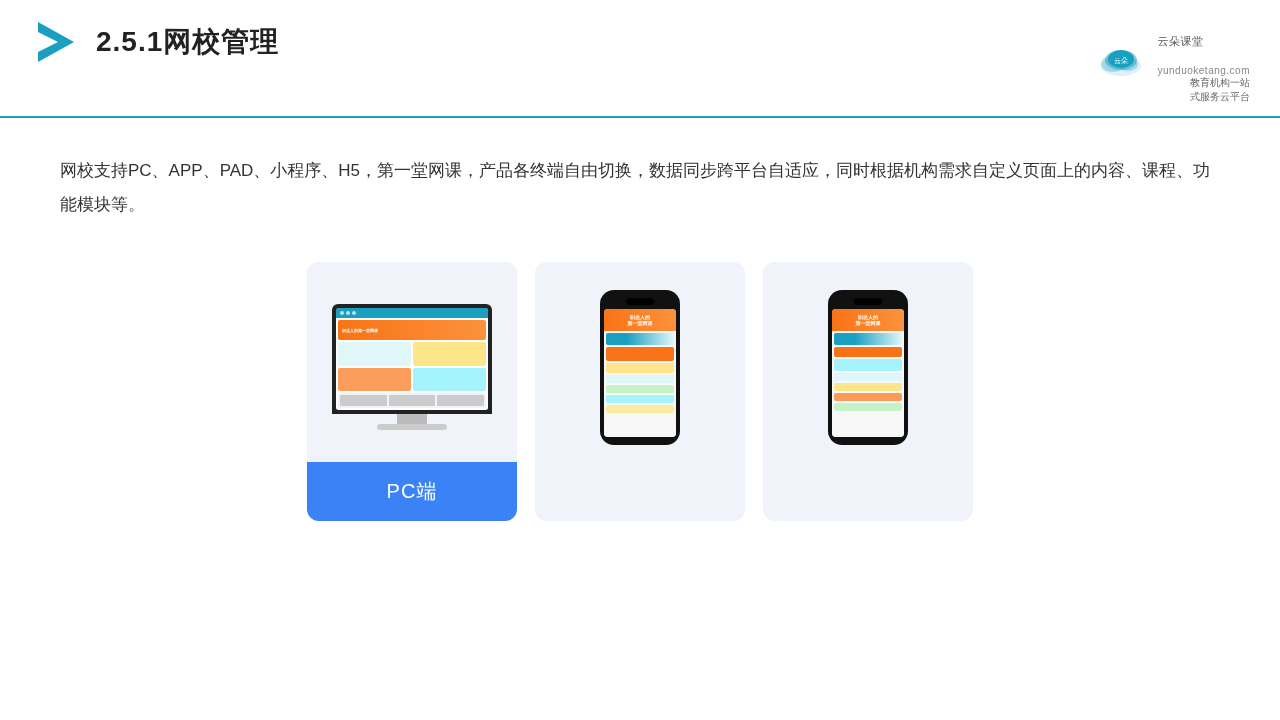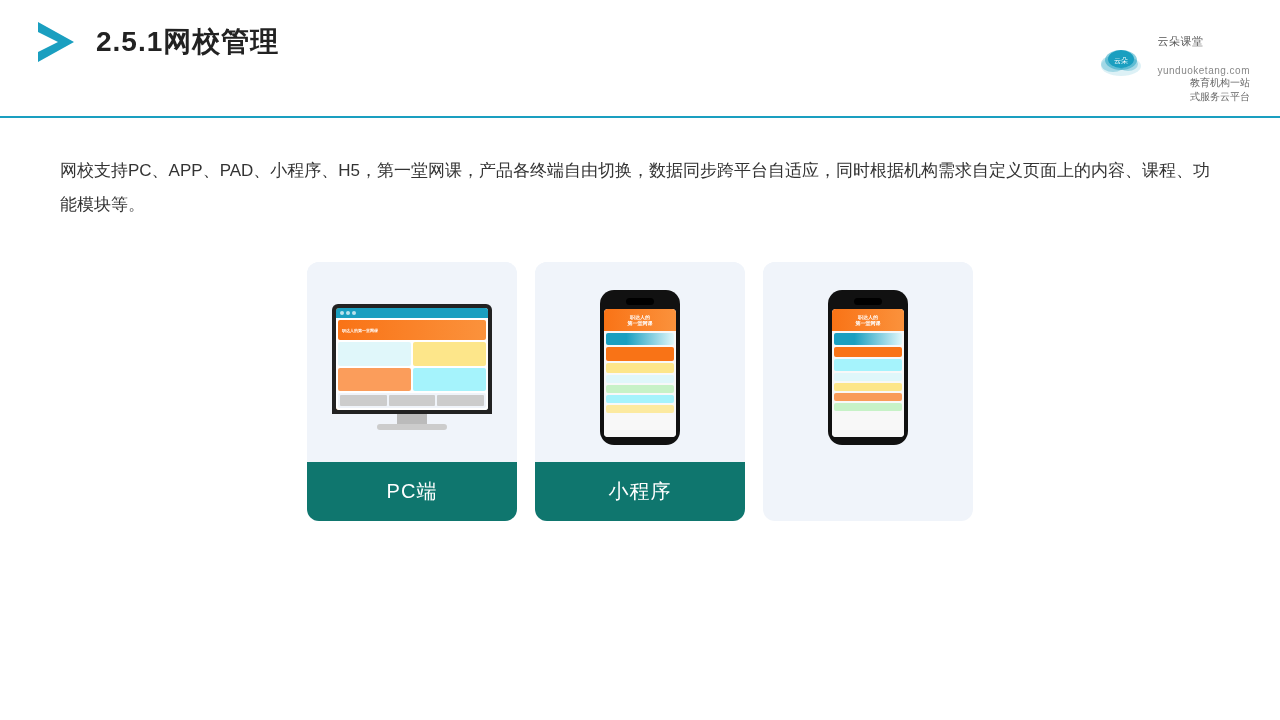--- a/index.html
+++ b/index.html
@@ -272,21 +272,21 @@
       width: 12px;
       height: 12px;
       border-radius: 50%;
       background: #444;
       margin-top: 4px;
     }
 
     
     .card-label {
       width: 100%;
-      background: #0f766e;
+      background: #3b82f6;
       color: white;
       text-align: center;
       font-size: 20px;
       font-weight: 500;
       padding: 16px 0;
       letter-spacing: 1px;
     }
   </style>
 </head>
 <body>
@@ -373,21 +373,20 @@
               <div class="phone-screen-row3"></div>
               <div class="phone-screen-row4"></div>
               <div style="height:8px;background:#c7f2c7;border-radius:2px;"></div>
               <div style="height:8px;background:#a5f3fc;border-radius:2px;"></div>
               <div style="height:8px;background:#fde68a;border-radius:2px;opacity:0.8;"></div>
             </div>
           </div>
         </div>
       </div>
     </div>
-    <div class="card-label">小程序</div>
   </div>
 
   <div class="card">
     <div class="card-image-area">
       <div class="phone-mockup">
         <div class="phone-body">
           <div class="phone-notch"></div>
           <div class="phone-screen">
             <div class="phone-screen-header">
               <div class="phone-screen-header-text">职达人的<br>第一堂网课</div>

